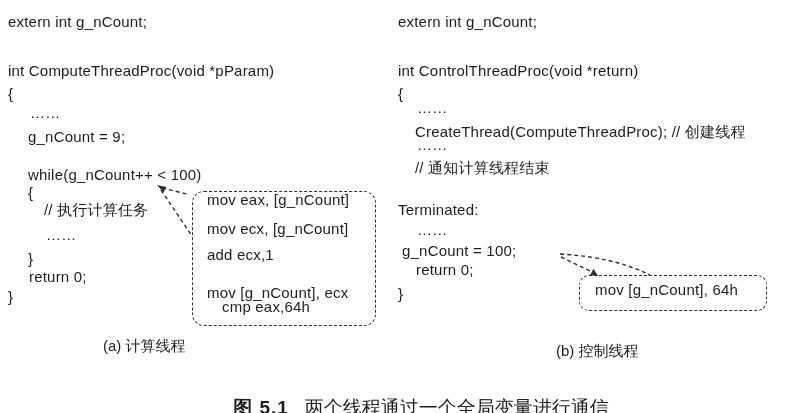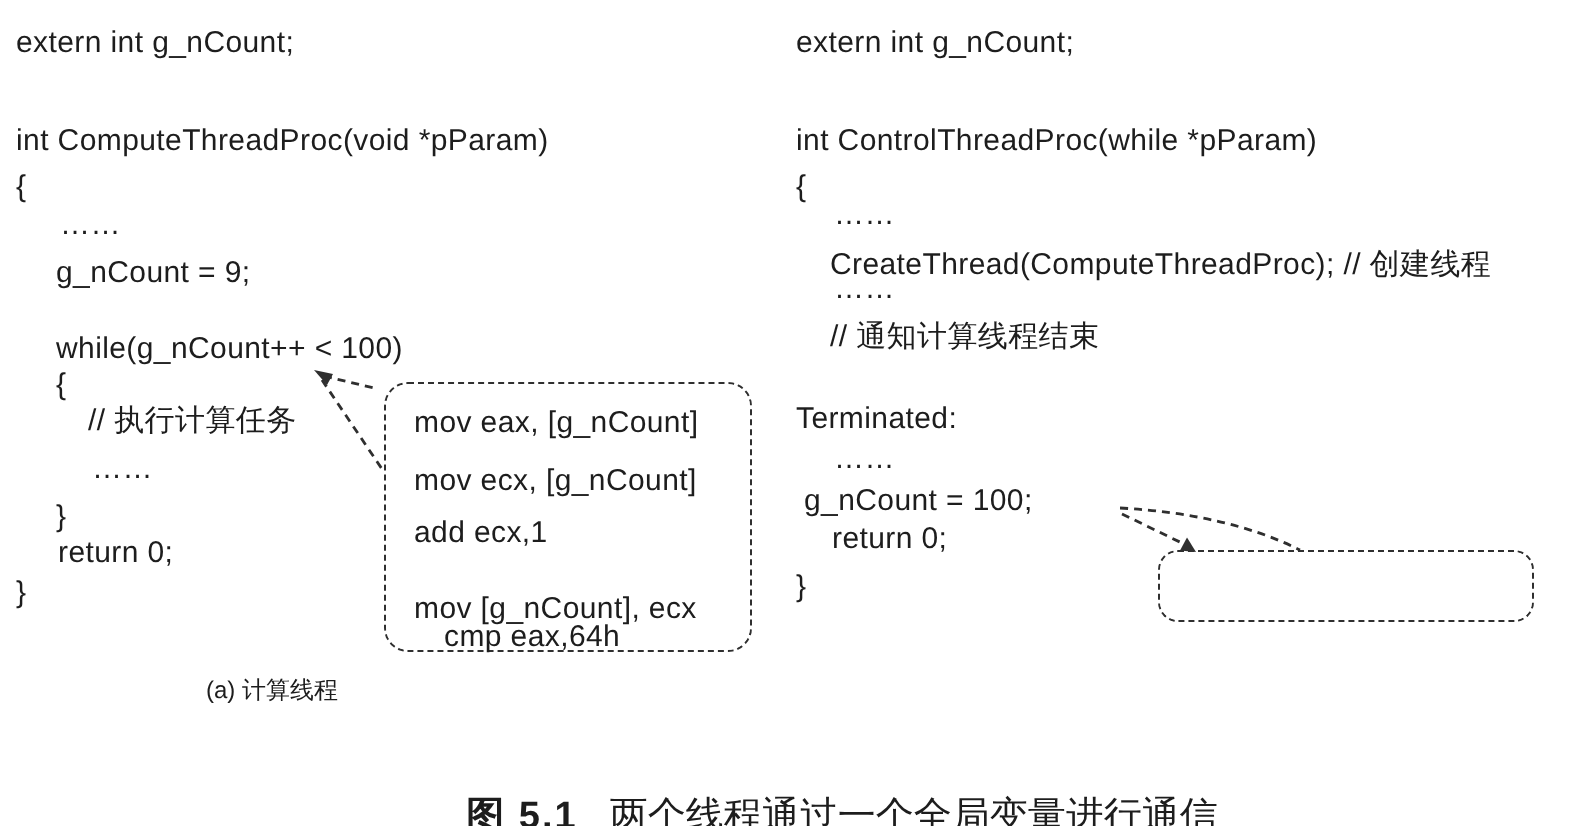--- a/index.html
+++ b/index.html
@@ -1,25 +1,25 @@
 <!DOCTYPE html>
 <html><head>
 <meta charset="utf-8">
 <style>
   html,body{margin:0;padding:0;background:#fff;}
   .canvas{
     position:relative;width:796px;height:413px;background:#ffffff;
     font-family:"Liberation Sans","DejaVu Sans",sans-serif;color:#1d1d1d;overflow:hidden;padding-left:47px;
   }
   .ln{position:absolute;font-size:15px;line-height:normal;white-space:pre;letter-spacing:0.2px;}
-  .asm{position:absolute;font-size:15px;line-height:normal;white-space:pre;letter-spacing:0.2px;margin-top:12px;}
+  .asm{position:absolute;font-size:15px;line-height:normal;white-space:pre;letter-spacing:0.2px;}
   .callout-box{position:absolute;border:1.6px dashed #2f2f2f;background:transparent;box-sizing:border-box;}
   .box-left{left:192px;top:191px;width:184px;height:135px;border-radius:12px;}
   .box-right{left:579px;top:275px;width:188px;height:36px;border-radius:10px;}
-  .cap{position:absolute;font-size:12px;white-space:pre;text-align:right;}
+  .cap{position:absolute;font-size:15px;white-space:pre;text-align:right;}
   .figcap{position:absolute;left:212px;top:373px;font-size:19px;white-space:pre;}
   .figcap .lbl{font-weight:bold;margin-right:16px;letter-spacing:1px;}
   .overlay{position:absolute;left:0;top:0;pointer-events:none;}
 </style>
 </head>
 <body>
 
 <div class="canvas">
 
   <div>
@@ -41,47 +41,49 @@
   <div>
     <div class="asm" style="left:207px;top:191px">mov eax, [g_nCount]</div>
     <div class="asm" style="left:207px;top:220px">mov ecx, [g_nCount]</div>
     <div class="asm" style="left:207px;top:246px">add ecx,1</div>
     <div class="asm" style="left:207px;top:284px">mov [g_nCount], ecx</div>
     <div class="asm" style="left:222px;top:298px">cmp eax,64h</div>
   </div>
 
   <div>
     <div class="ln" style="left:398px;top:13px">extern int g_nCount;</div>
-    <div class="ln" style="left:398px;top:62px">int ControlThreadProc(while *pParam)</div>
+    <div class="ln" style="left:398px;top:62px">int ControlThreadProc(void *return)</div>
     <div class="ln" style="left:398px;top:85px">{</div>
     <div class="ln" style="left:417px;top:99px">……</div>
     <div class="ln" style="left:415px;top:123px">CreateThread(ComputeThreadProc); // 创建线程</div>
     <div class="ln" style="left:417px;top:136px">……</div>
     <div class="ln" style="left:415px;top:159px">// 通知计算线程结束</div>
     <div class="ln" style="left:398px;top:201px">Terminated:</div>
     <div class="ln" style="left:417px;top:221px">……</div>
     <div class="ln" style="left:402px;top:242px">g_nCount = 100;</div>
     <div class="ln" style="left:416px;top:261px">return 0;</div>
     <div class="ln" style="left:398px;top:285px">}</div>
   </div>
 
   <div class="callout-box box-right"></div>
+  <div class="asm" style="left:595px;top:281px">mov [g_nCount], 64h</div>
 
   <svg class="overlay" width="796" height="413" viewBox="0 0 796 413">
     <g stroke="#2f2f2f" stroke-width="1.4" fill="none" stroke-dasharray="4,3">
       <path d="M162,188 L187,194"></path>
       <path d="M161,190 L192,236"></path>
       <path d="M560,254 Q614,257 650,275"></path>
       <path d="M561,257 L592,272"></path>
     </g>
     <g fill="#2f2f2f" stroke="none">
       <polygon points="157,185 163.5,192.5 166.5,187"></polygon>
       <polygon points="598,276 590,275.2 593.5,268.8"></polygon>
     </g>
   </svg>
 
   <div class="cap" style="left:103px;top:337px">(a) 计算线程</div>
+  <div class="cap" style="left:556px;top:342px">(b) 控制线程</div>
 
   <div class="figcap">
     <span class="lbl">图 5.1</span><span>两个线程通过一个全局变量进行通信</span>
   </div>
 
 </div>
 
 </body></html>

